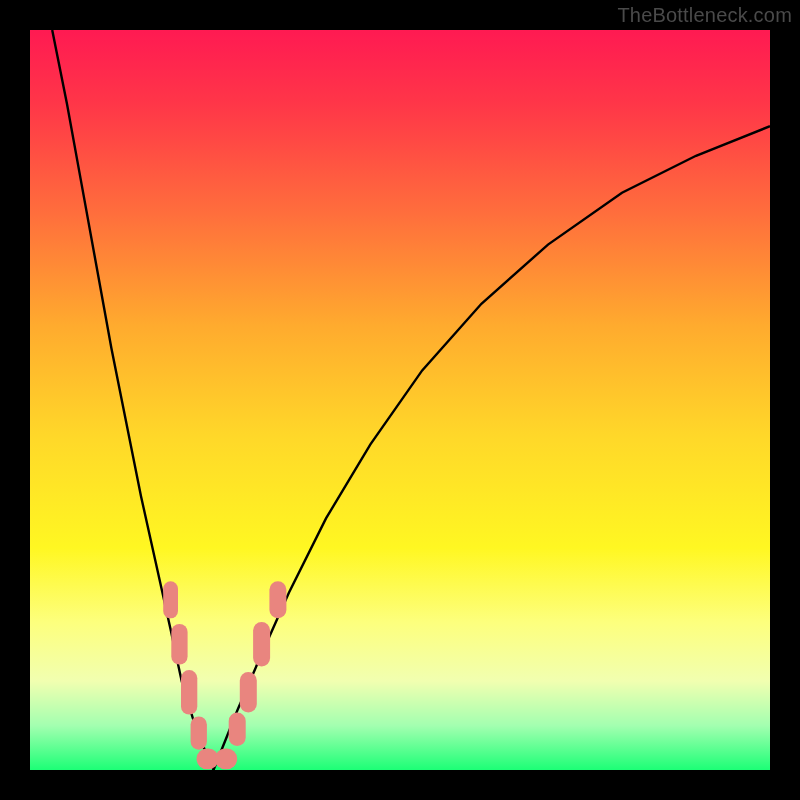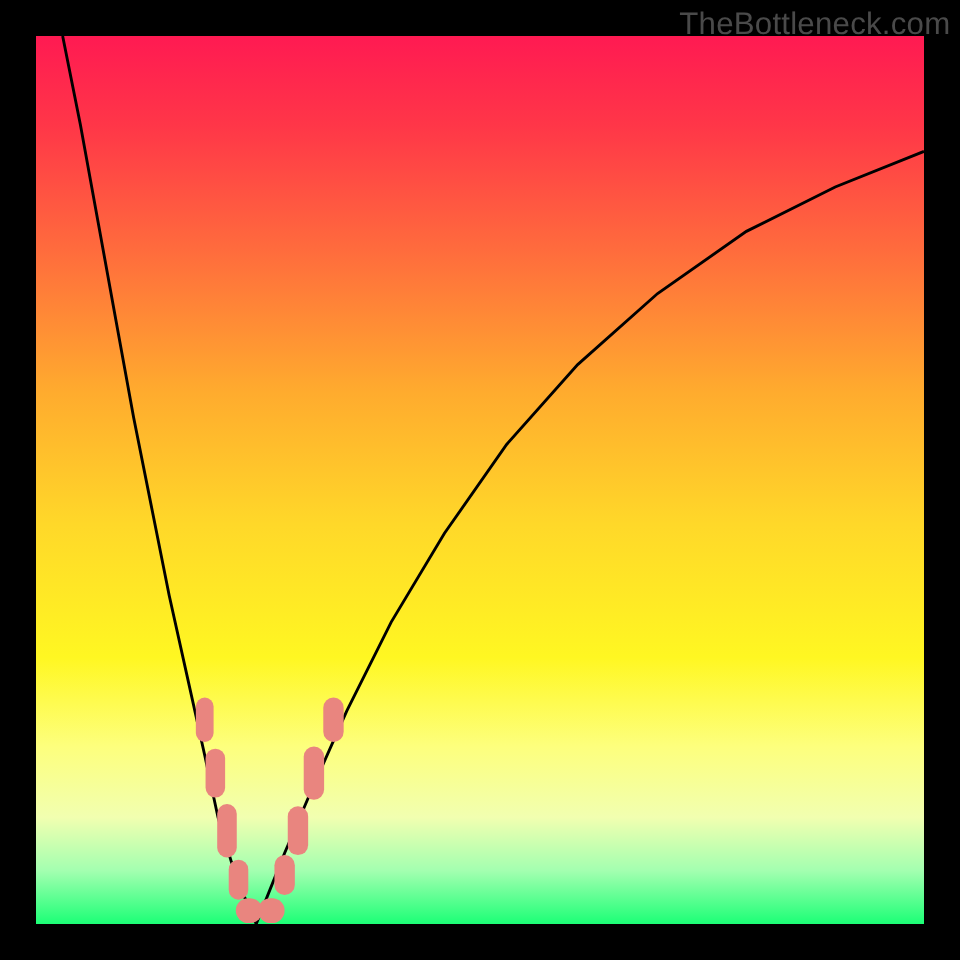--- a/index.html
+++ b/index.html
@@ -44,21 +44,21 @@
     left: 0;
     top: 0;
     width: 740px;
     height: 740px;
   }
   .watermark {
     position: absolute;
     top: 4px;
     right: 8px;
     color: #4a4a4a;
-    font-size: 26px;
+    font-size: 20px;
     font-weight: 400;
     letter-spacing: 0.2px;
   }
   .curve-path {
     fill: none;
     stroke: #000;
     stroke-width: 2.4;
   }
   .dot {
     fill: #e9857f;

